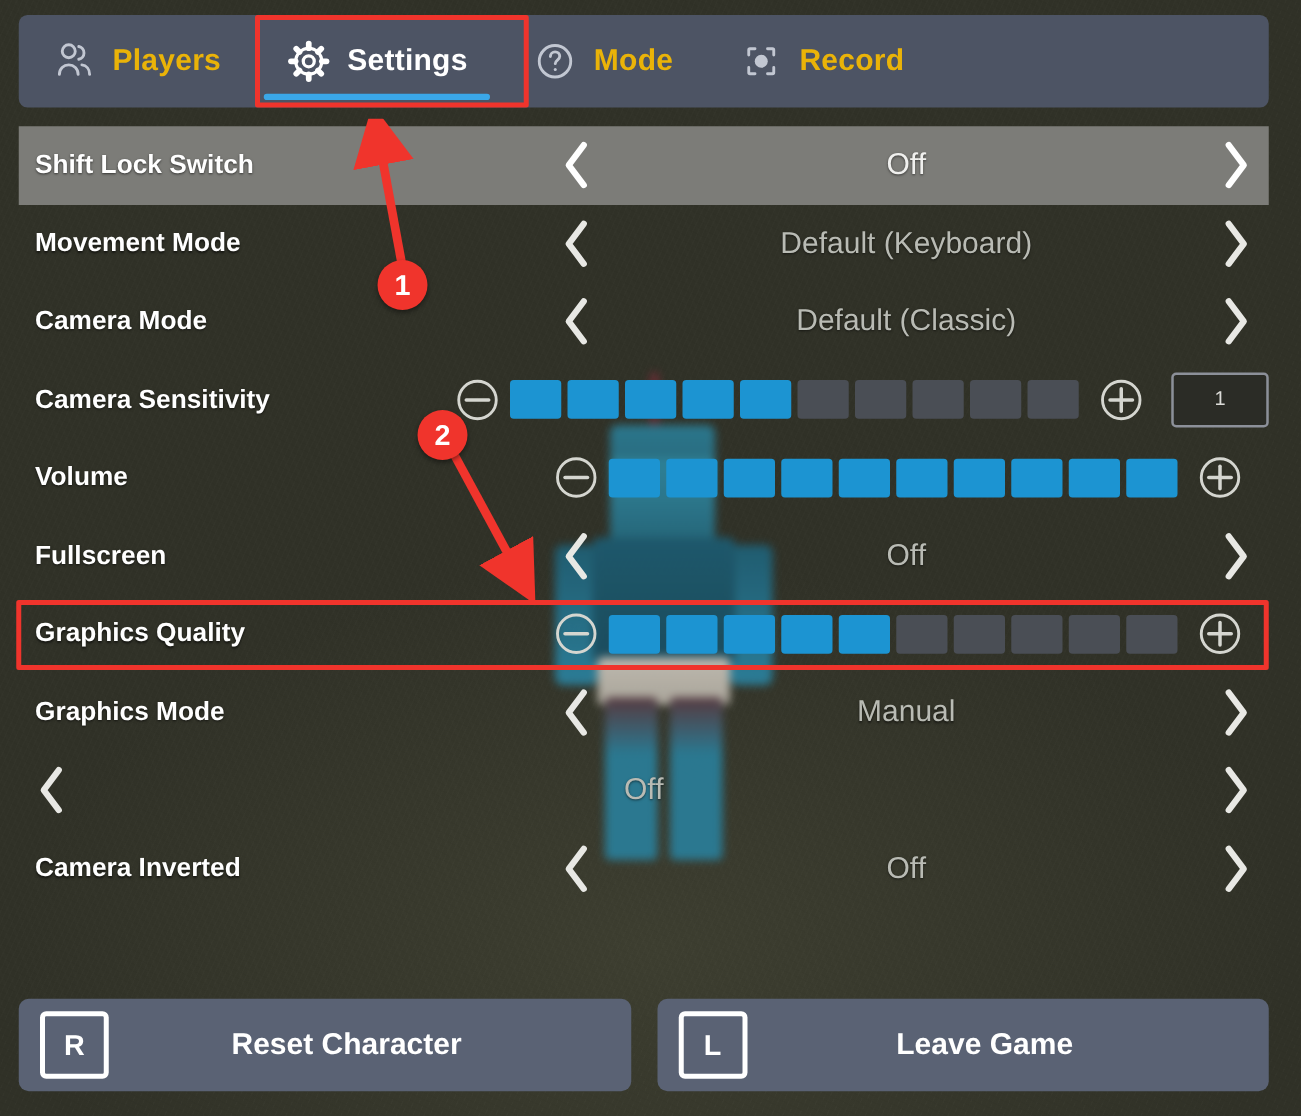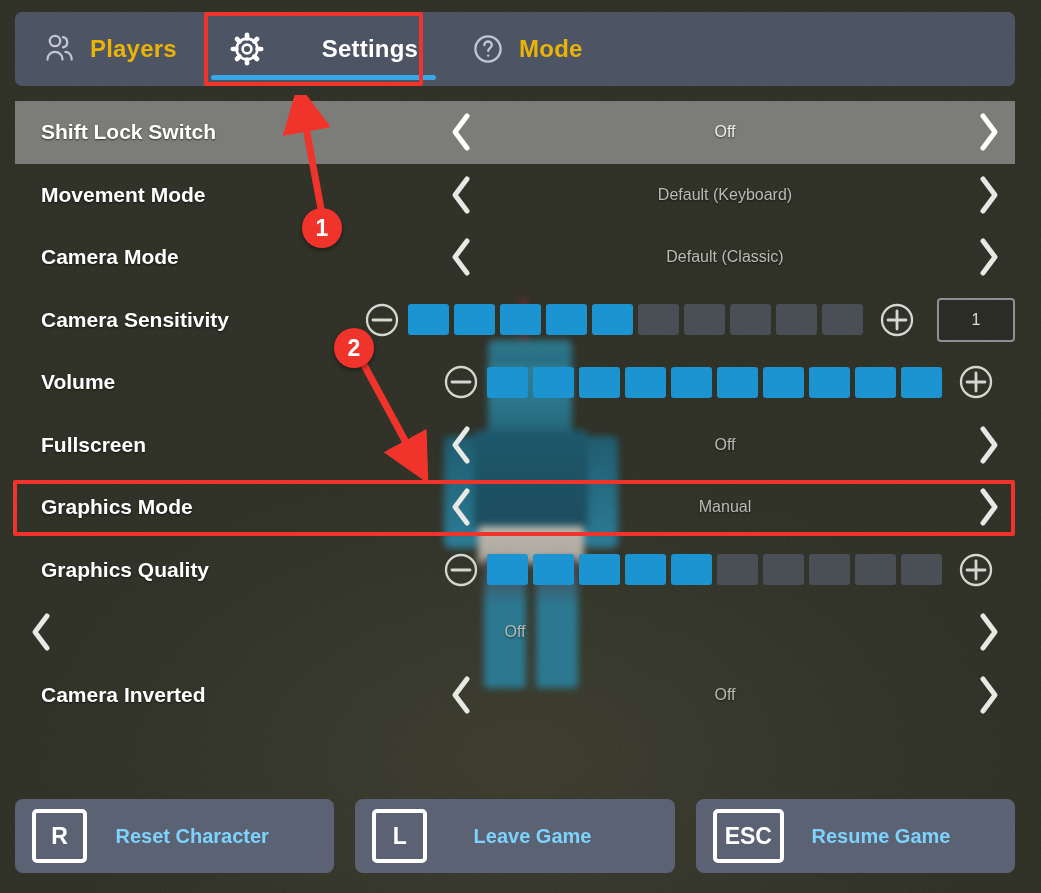--- a/index.html
+++ b/index.html
@@ -113,21 +113,21 @@
     cursor: pointer;
     user-select: none;
   }
   .tab .tab-label {
     font-size: 24px;
     font-weight: bold;
     color: #eab308;
     letter-spacing: .2px;
     white-space: nowrap;
   }
-  .tab.active .tab-label { color: #ffffff; margin-left: 44px; }
+  .tab.active .tab-label { color: #ffffff; }
   .tab .tab-ico { display: flex; align-items: center; justify-content: center; }
   .tab .tab-ico svg { display: block; }
   .tab-underline {
     position: absolute;
     left: 8px; right: 8px; bottom: 6px;
     height: 5px;
     background: #3aa7e8;
     border-radius: 3px;
   }
 
@@ -140,21 +140,21 @@
   .row {
     position: relative;
     height: 62.5px;
     display: flex;
     align-items: center;
     cursor: pointer;
   }
   .row.highlighted { background: #7c7c78; }
   .row-label {
     width: 420px;
-    padding-left: 26px;
+    padding-left: 13px;
     font-size: 21px;
     font-weight: bold;
     color: #ffffff;
     text-shadow: 0 1px 2px rgba(0,0,0,.6);
     white-space: nowrap;
   }
   .row-control {
     flex: 1;
     display: flex;
     align-items: center;
@@ -170,21 +170,21 @@
   }
   .chev {
     width: 54px;
     display: flex; align-items: center; justify-content: center;
     cursor: pointer;
   }
   .chev svg { display: block; }
   .sel-value {
     flex: 1;
     text-align: center;
-    font-size: 16px;
+    font-size: 24px;
     color: #b9bbb4;
     text-shadow: 0 1px 2px rgba(0,0,0,.55);
     white-space: nowrap;
   }
   .row.highlighted .sel-value { color: #f0f0ee; }
 
   
   .slider-wrap {
     display: flex;
     align-items: center;
@@ -247,23 +247,23 @@
     border-radius: 5px;
     display: flex; align-items: center; justify-content: center;
     font-size: 23px;
     font-weight: bold;
     color: #ffffff;
   }
   .action-label {
     flex: 1;
     text-align: center;
     padding-right: 55px;
-    font-size: 20px;
+    font-size: 24px;
     font-weight: bold;
-    color: #7dd3fc;
+    color: #ffffff;
     white-space: nowrap;
   }
 
   
   .anno-box {
     position: absolute;
     border: 4px solid #f0342c;
     border-radius: 2px;
     pointer-events: none;
   }
@@ -335,20 +335,32 @@
       <div class="tab">
         <span class="tab-ico">
           <svg width="36" height="36" viewBox="0 0 36 36" fill="none" stroke="#c2c7d2" stroke-width="2.3" stroke-linecap="round" stroke-linejoin="round">
             <circle cx="18" cy="18" r="12.6"></circle>
             <path d="M14.3 14.2c0-2.1 1.7-3.7 3.8-3.7s3.7 1.5 3.7 3.5c0 3-3.6 3.1-3.6 5.9"></path>
             <circle cx="18.2" cy="24.6" r="1.2" fill="#c2c7d2" stroke="none"></circle>
           </svg>
         </span>
         <span class="tab-label">Mode</span>
       </div>
+      <div class="tab">
+        <span class="tab-ico">
+          <svg width="36" height="36" viewBox="0 0 36 36" fill="none" stroke="#c2c7d2" stroke-width="2.3" stroke-linecap="round" stroke-linejoin="round">
+            <path d="M8 13V9a1 1 0 0 1 1-1h4"></path>
+            <path d="M28 13V9a1 1 0 0 0-1-1h-4"></path>
+            <path d="M8 23v4a1 1 0 0 0 1 1h4"></path>
+            <path d="M28 23v4a1 1 0 0 1-1 1h-4"></path>
+            <circle cx="18" cy="18" r="5.2" fill="#c2c7d2" stroke="none"></circle>
+          </svg>
+        </span>
+        <span class="tab-label">Record</span>
+      </div>
     </div>
 
   <div class="rows" id="rows">
       <div class="row highlighted">
         <div class="row-label">Shift Lock Switch</div>
         <div class="row-control">
           <div class="sel">
             <div class="chev">
               <svg width="30" height="44" viewBox="0 0 30 44" fill="none" stroke="#ffffff" stroke-width="5" stroke-linecap="round" stroke-linejoin="round">
                 <polyline points="20,6 8,22 20,38"></polyline>
@@ -476,38 +488,20 @@
             <div class="sel-value">Off</div>
             <div class="chev">
               <svg width="30" height="44" viewBox="0 0 30 44" fill="none" stroke="#e8e8e4" stroke-width="5" stroke-linecap="round" stroke-linejoin="round">
                 <polyline points="10,6 22,22 10,38"></polyline>
               </svg>
             </div>
           </div>
         </div>
       </div>
       <div class="row">
-        <div class="row-label">Graphics Mode</div>
-        <div class="row-control">
-          <div class="sel">
-            <div class="chev">
-              <svg width="30" height="44" viewBox="0 0 30 44" fill="none" stroke="#e8e8e4" stroke-width="5" stroke-linecap="round" stroke-linejoin="round">
-                <polyline points="20,6 8,22 20,38"></polyline>
-              </svg>
-            </div>
-            <div class="sel-value">Manual</div>
-            <div class="chev">
-              <svg width="30" height="44" viewBox="0 0 30 44" fill="none" stroke="#e8e8e4" stroke-width="5" stroke-linecap="round" stroke-linejoin="round">
-                <polyline points="10,6 22,22 10,38"></polyline>
-              </svg>
-            </div>
-          </div>
-        </div>
-      </div>
-      <div class="row">
         <div class="row-label">Graphics Quality</div>
         <div class="row-control">
           <div class="slider-wrap">
             <div class="circ-btn">
               <svg width="38" height="38" viewBox="0 0 38 38" fill="none" stroke="#d5d6d0" stroke-width="2.3" stroke-linecap="round">
                 <circle cx="19" cy="19" r="15"></circle>
                 <line x1="10" y1="19" x2="28" y2="19" stroke-width="2.8"></line>
               </svg>
             </div>
             <div class="segments">
@@ -526,20 +520,38 @@
               <svg width="38" height="38" viewBox="0 0 38 38" fill="none" stroke="#d5d6d0" stroke-width="2.3" stroke-linecap="round">
                 <circle cx="19" cy="19" r="15"></circle>
                 <line x1="10" y1="19" x2="28" y2="19" stroke-width="2.8"></line>
                 <line x1="19" y1="10" x2="19" y2="28" stroke-width="2.8"></line>
               </svg>
             </div>
           </div>
         </div>
       </div>
       <div class="row">
+        <div class="row-label">Graphics Mode</div>
+        <div class="row-control">
+          <div class="sel">
+            <div class="chev">
+              <svg width="30" height="44" viewBox="0 0 30 44" fill="none" stroke="#e8e8e4" stroke-width="5" stroke-linecap="round" stroke-linejoin="round">
+                <polyline points="20,6 8,22 20,38"></polyline>
+              </svg>
+            </div>
+            <div class="sel-value">Manual</div>
+            <div class="chev">
+              <svg width="30" height="44" viewBox="0 0 30 44" fill="none" stroke="#e8e8e4" stroke-width="5" stroke-linecap="round" stroke-linejoin="round">
+                <polyline points="10,6 22,22 10,38"></polyline>
+              </svg>
+            </div>
+          </div>
+        </div>
+      </div>
+      <div class="row">
         <div class="row-control">
           <div class="sel">
             <div class="chev">
               <svg width="30" height="44" viewBox="0 0 30 44" fill="none" stroke="#e8e8e4" stroke-width="5" stroke-linecap="round" stroke-linejoin="round">
                 <polyline points="20,6 8,22 20,38"></polyline>
               </svg>
             </div>
             <div class="sel-value">Off</div>
             <div class="chev">
               <svg width="30" height="44" viewBox="0 0 30 44" fill="none" stroke="#e8e8e4" stroke-width="5" stroke-linecap="round" stroke-linejoin="round">
@@ -570,24 +582,20 @@
     </div>
 
   <div class="actions" id="actions">
       <div class="action-btn">
         <div class="keycap">R</div>
         <div class="action-label">Reset Character</div>
       </div>
       <div class="action-btn">
         <div class="keycap">L</div>
         <div class="action-label">Leave Game</div>
-      </div>
-      <div class="action-btn">
-        <div class="keycap">ESC</div>
-        <div class="action-label">Resume Game</div>
       </div>
     </div>
 
   <div class="anno-box" style="left:204px; top:12px; width:219px; height:74px;"></div>
   <div class="anno-box" style="left:13px; top:480px; width:1002px; height:56px;"></div>
 
   <svg class="anno-arrow" style="left:280px; top:95px;" width="70" height="140" viewBox="0 0 70 140">
     <defs>
       <marker id="ah1" markerWidth="7" markerHeight="7" refX="3" refY="3.5" orient="auto">
         <polygon points="0,0 7,3.5 0,7" fill="#f0342c"></polygon>

